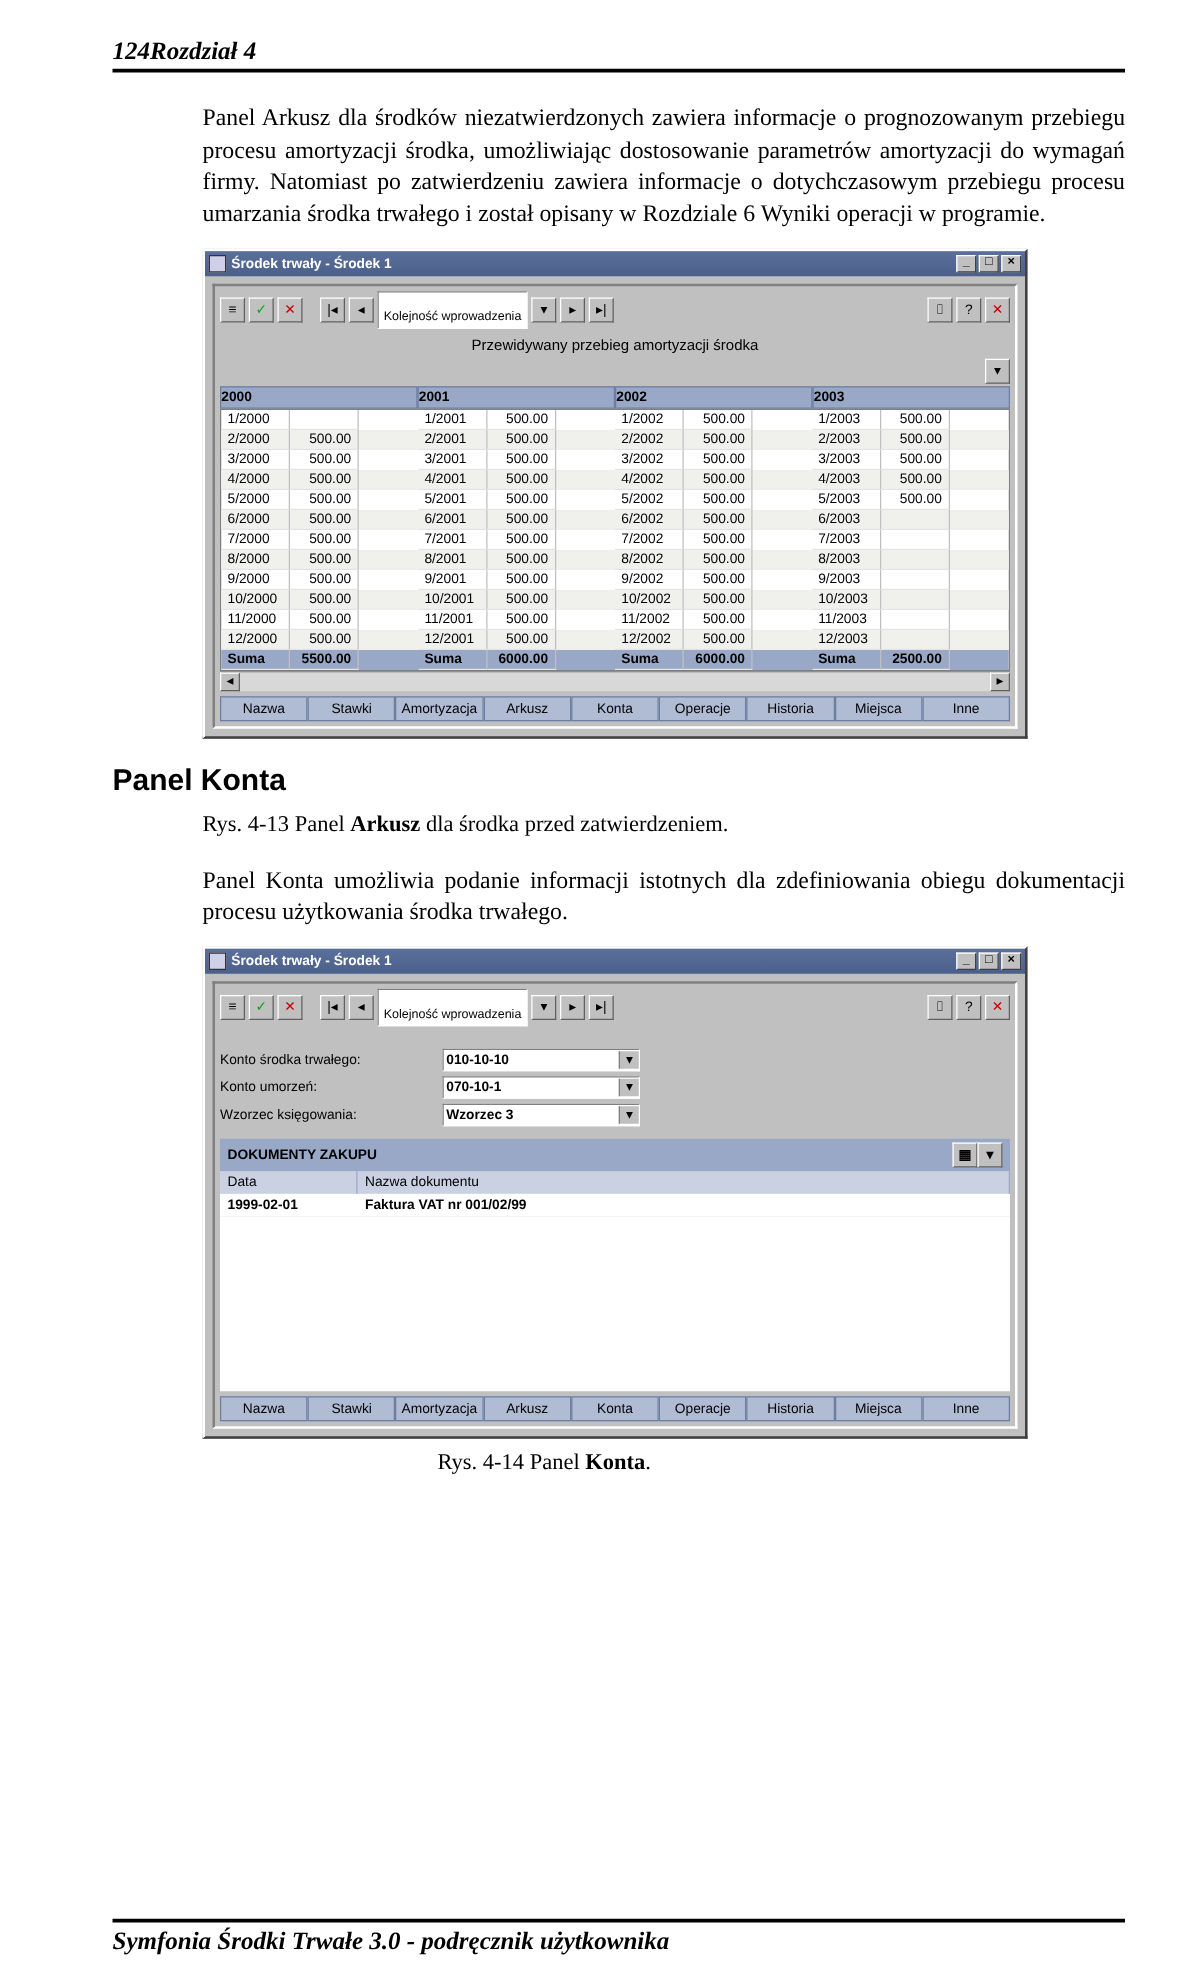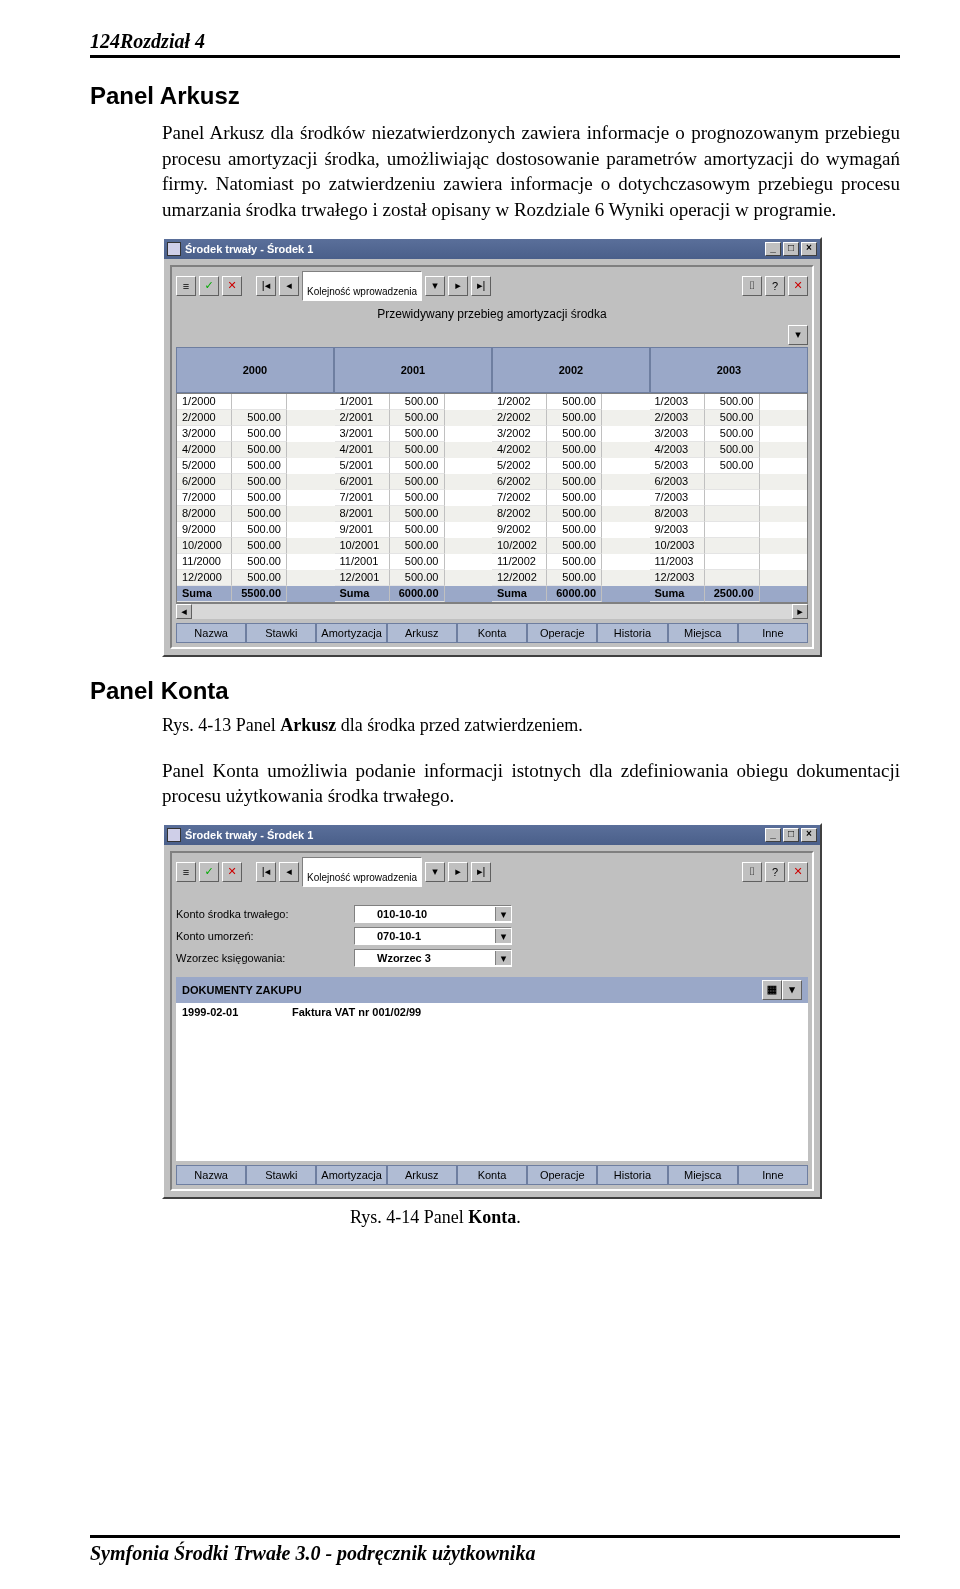--- a/index.html
+++ b/index.html
@@ -83,48 +83,48 @@
   }
   .btn3d.green{color:#0a0;}
   .btn3d.red{color:#c00;}
   .select3d{
     background:#fff;border:1px solid #808080;border-right-color:#fff;border-bottom-color:#fff;
     height:24px;padding:14px 4px;font-size:10px;display:inline-block;
   }
   .subtitle{ text-align:center;font-size:12px;margin:6px 0 4px 0;}
   
   .yearhdr{display:flex;background:#9aa8c8;}
-  .yearhdr div{flex:1;text-align:center;font-weight:bold;border:1px solid #6e7ea0;padding:16px 0;}
+  .yearhdr div{flex:1;font-weight:bold;border:1px solid #6e7ea0;padding:2px 0;}
   
   .grid{background:#fff;border:1px solid #808080;font-size:11px;}
   .grid-row{display:flex;}
   .grid-row.alt{background:#f0f0ec;}
   .gcell{border-right:1px solid #c0c0c0;border-bottom:1px solid #e4e4e4;padding:1px 5px;height:16px;overflow:hidden;white-space:nowrap;}
   .gcell.k{flex:0 0 55px;}
   .gcell.v{flex:0 0 55px;text-align:right;}
   .col4{flex:1;display:flex;}
   .sumrow{background:#9aa8c8;font-weight:bold;}
   .hscroll{height:16px;background:#c0c0c0;border-top:1px solid #808080;display:flex;}
   .hscroll .arrow{width:16px;border:1px solid #fff;border-right-color:#606060;border-bottom-color:#606060;text-align:center;line-height:12px;}
   .hscroll .track{flex:1;background:#d8d8d8;}
   
-  .tabstrip{display:flex;background:#9aa8c8;margin-top:4px;justify-content:flex-end;}
+  .tabstrip{display:flex;background:#9aa8c8;margin-top:4px;}
   .tabbtn{
     flex:1;text-align:center;padding:3px 0;
     border:1px solid #6e7ea0;background:#b0bcd4;font-size:11px;
   }
   
   .formrow{display:flex;align-items:center;margin:4px 0;gap:8px;font-size:11px;}
   .formrow .lab{width:170px;}
   .combo{
     display:flex;align-items:center;background:#fff;
     border:1px solid #808080;border-right-color:#fff;border-bottom-color:#fff;
     height:18px;
   }
-  .combo .val{padding:1px 22px;font-weight:bold;min-width:140px;}
+  .combo .val{padding:1px 2px;font-weight:bold;min-width:140px;}
   .combo .dd{width:16px;background:#c0c0c0;border-left:1px solid #808080;text-align:center;line-height:14px;}
   .chk{width:12px;height:12px;border:1px solid #000;background:#fff;display:inline-block;margin-right:6px;}
   .sectband{
     background:#9aa8c8;font-weight:bold;padding:3px 6px;margin-top:10px;
     display:flex;align-items:center;
   }
   .sectband .sp{flex:1;}
   .listhdr{display:flex;background:#c9d1e2;font-size:11px;}
   .listhdr div{padding:3px 6px;border-right:1px solid #9aa8c8;}
   .listrow{display:flex;background:#fff;font-size:11px;}
@@ -140,21 +140,20 @@
 </style>
 </head>
 <body>
 
 <div class="page">
   <div class="header-row">
     <span>124</span>
     <span>Rozdział 4</span>
   </div>
 
-  <h2 class="section">Panel Arkusz</h2>
   <p class="body-text">Panel Arkusz dla środków niezatwierdzonych zawiera informacje o prognozowanym przebiegu procesu amortyzacji środka, umożliwiając dostosowanie parametrów amortyzacji do wymagań firmy. Natomiast po zatwierdzeniu zawiera informacje o dotychczasowym przebiegu procesu umarzania środka trwałego i został opisany w Rozdziale 6 Wyniki operacji w programie.</p>
 
   <div class="win-wrap">
   <div class="window">
     <div class="titlebar">
       <span class="icon"></span>
       <span>Środek trwały - Środek 1</span>
       <span class="spacer"></span>
       <span class="tb-btn">_</span>
       <span class="tb-btn">□</span>
@@ -500,20 +499,24 @@
               <span class="dd">▾</span>
         </span>
       </div>
 
       <div class="sectband">
         <span>DOKUMENTY ZAKUPU</span>
         <span class="sp"></span>
         <span class="btn3d">▦</span>
         <span class="btn3d">▾</span>
       </div>
+      <div class="listhdr">
+        <div class="c-data">Data</div>
+        <div class="c-nazwa">Nazwa dokumentu</div>
+      </div>
       <div class="listrow">
         <div class="c-data" style="font-weight:bold">1999-02-01</div>
         <div class="c-nazwa" style="font-weight:bold">Faktura VAT nr 001/02/99</div>
       </div>
       <div class="blank"></div>
 
       <div class="tabstrip" id="tabs2">
             <div class="tabbtn">Nazwa</div>
             <div class="tabbtn">Stawki</div>
             <div class="tabbtn">Amortyzacja</div>

